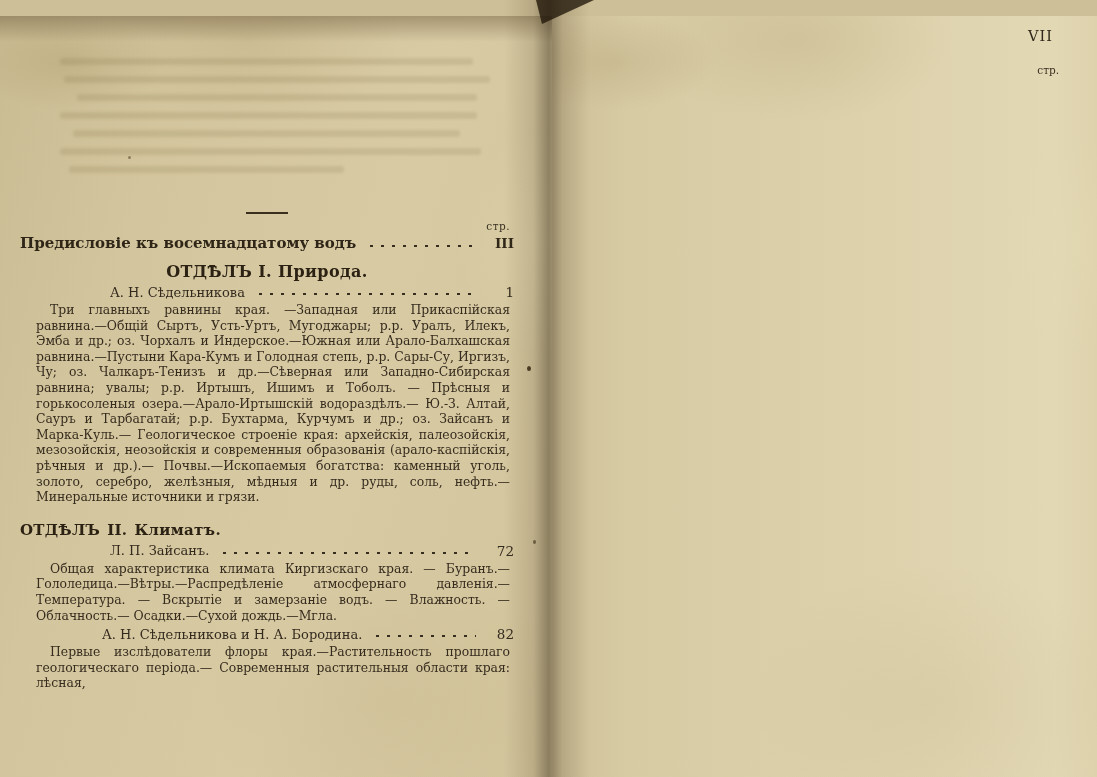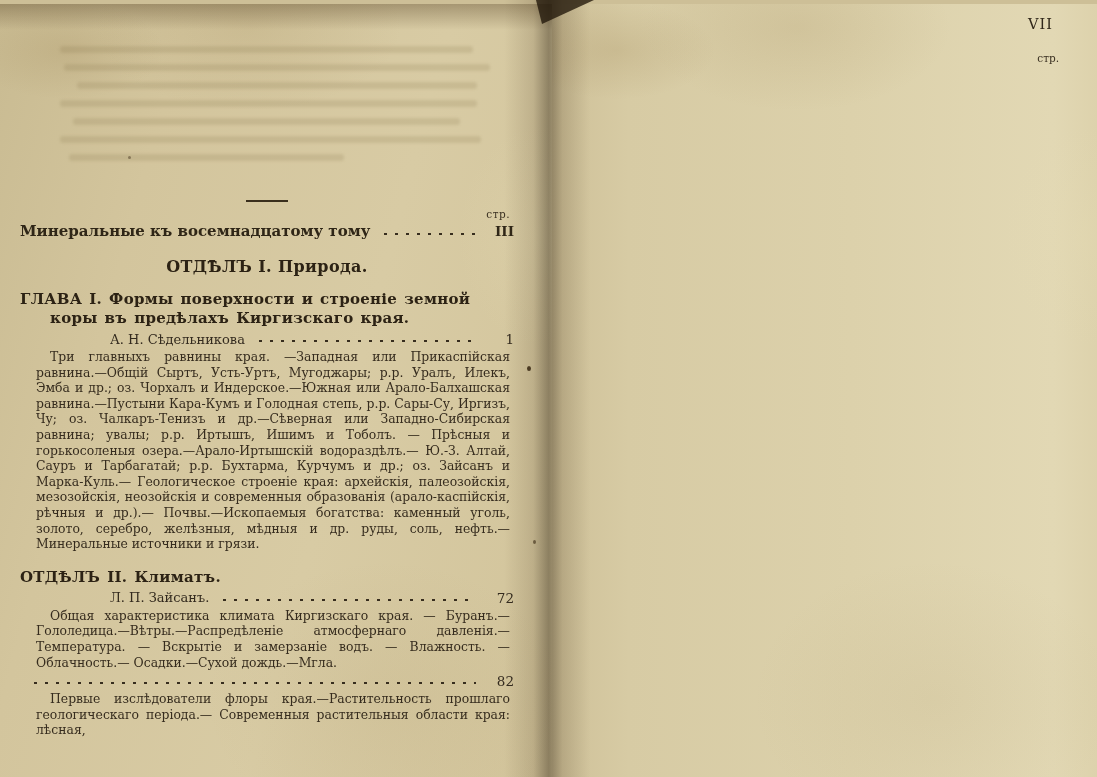--- a/index.html
+++ b/index.html
@@ -6,21 +6,21 @@
   html, body { width: 1097px; height: 777px; overflow: hidden; }
   body {
     font-family: "DejaVu Serif", serif;
     color: #332a1e;
     background: #cdbf97;
     position: relative;
   }
   .spread { position: absolute; inset: 0; }
 
   
-  .page { position: absolute; top: 4px; bottom: 0; }
+  .page { position: absolute; top: 16px; bottom: 0; }
   .page-left {
     left: 0; width: 552px;
     background: linear-gradient(105deg, #c9bb92 0%, #d3c59d 25%, #d8cba4 60%, #d2c49b 100%);
   }
   .page-right {
     left: 552px; right: 0;
     background: linear-gradient(90deg, #cec098 0%, #d7cba4 14%, #dcd1ab 55%, #e2d8b4 92%, #ddd2ac 100%);
   }
   .top-shade {
     position: absolute; top: 0; left: 0; right: 0; height: 26px;
@@ -70,21 +70,21 @@
   .ind-80 { margin-left: 82px; }
   .ind-88 { margin-left: 90px; }
   .leader {
     flex: 1; align-self: stretch; margin: 0 8px; min-width: 6px;
     background-image: radial-gradient(circle, #372d1e 1.3px, rgba(0,0,0,0) 1.5px);
     background-size: 11px 6px; background-repeat: repeat-x; background-position: 2px 72%;
   }
   .pagenum { width: 30px; text-align: right; font-size: 13.5px; white-space: nowrap; }
 
   .section-head { text-align: center; font-weight: bold; font-size: 16px; color: #2c2214; letter-spacing: .4px; }
-  .sec1 { margin-top: 17px; }
+  .sec1 { margin-top: 10px; }
   .ch-head {
     font-weight: bold; font-size: 15px; line-height: 19px; color: #2c2214;
     letter-spacing: .3px; word-spacing: 1.5px;
     padding-left: 30px; text-indent: -30px; text-align: left;
   }
   .summary {
     font-size: 12.4px; line-height: 15.6px; text-align: justify;
     margin: 2px 4px 0 16px; text-indent: 14px; color: #362c1e;
   }
   .mt16 { margin-top: 16px; }
@@ -111,49 +111,49 @@
       <div class="ghost-line" style="width:98%"></div>
       <div class="ghost-line" style="width:64%; margin-left:2%"></div>
     </div>
 
     <div class="content content-left">
       <div class="title-rule"></div>
 
       <div class="str-label">стр.</div>
 
       <div class="entry-row">
-        <span>Минеральные къ восемнадцатому тому</span>
+        <span>Предисловіе къ восемнадцатому водъ</span>
         <span class="leader"></span>
         <span class="pagenum">III</span>
       </div>
 
       <div class="section-head sec1">ОТДѢЛЪ I. Природа.</div>
 
       <div>
-        <h3 class="ch-head mt14">ГЛАВА I. Формы поверхности и строеніе земной коры въ предѣлахъ Киргизскаго края.</h3>
         <div class="author-row">
           <span class="author ind-88">А. Н. Сѣдельникова</span>
           <span class="leader"></span>
           <span class="pagenum">1</span>
         </div>
         <p class="summary">Три главныхъ равнины края. —Западная или Прикаспійская равнина.—Общій Сыртъ, Усть-Уртъ, Мугоджары; р.р. Уралъ, Илекъ, Эмба и др.; оз. Чорхалъ и Индерское.—Южная или Арало-Балхашская равнина.—Пустыни Кара-Кумъ и Голодная степь, р.р. Сары-Су, Иргизъ, Чу; оз. Чалкаръ-Тенизъ и др.—Сѣверная или Западно-Сибирская равнина; увалы; р.р. Иртышъ, Ишимъ и Тоболъ. — Прѣсныя и горькосоленыя озера.—Арало-Иртышскій водораздѣлъ.— Ю.-З. Алтай, Сауръ и Тарбагатай; р.р. Бухтарма, Курчумъ и др.; оз. Зайсанъ и Марка-Куль.— Геологическое строеніе края: архейскія, палеозойскія, мезозойскія, неозойскія и современныя образованія (арало-каспійскія, рѣчныя и др.).— Почвы.—Ископаемыя богатства: каменный уголь, золото, серебро, желѣзныя, мѣдныя и др. руды, соль, нефть.—Минеральные источники и грязи.</p>
       </div>
 
       <div>
         <h3 class="ch-head mt16">ОТДѢЛЪ II. Климатъ.</h3>
         <div class="author-row">
           <span class="author ind-88">Л. П. Зайсанъ.</span>
           <span class="leader"></span>
           <span class="pagenum">72</span>
         </div>
         <p class="summary">Общая характеристика климата Киргизскаго края. — Буранъ.— Гололедица.—Вѣтры.—Распредѣленіе атмосфернаго давленія.—Температура. — Вскрытіе и замерзаніе водъ. — Влажность. — Облачность.— Осадки.—Сухой дождь.—Мгла.</p>
       </div>
 
       <div>
         <div class="author-row">
+          <span class="author ind-80">А. Н. Сѣдельникова и Н. А. Бородина.</span>
           <span class="leader"></span>
           <span class="pagenum">82</span>
         </div>
         <p class="summary">Первые изслѣдователи флоры края.—Растительность прошлаго геологическаго періода.— Современныя растительныя области края: лѣсная,</p>
       </div>
     </div>
   </div>
 
   <div class="page page-right">
     <div class="mottle"></div>

